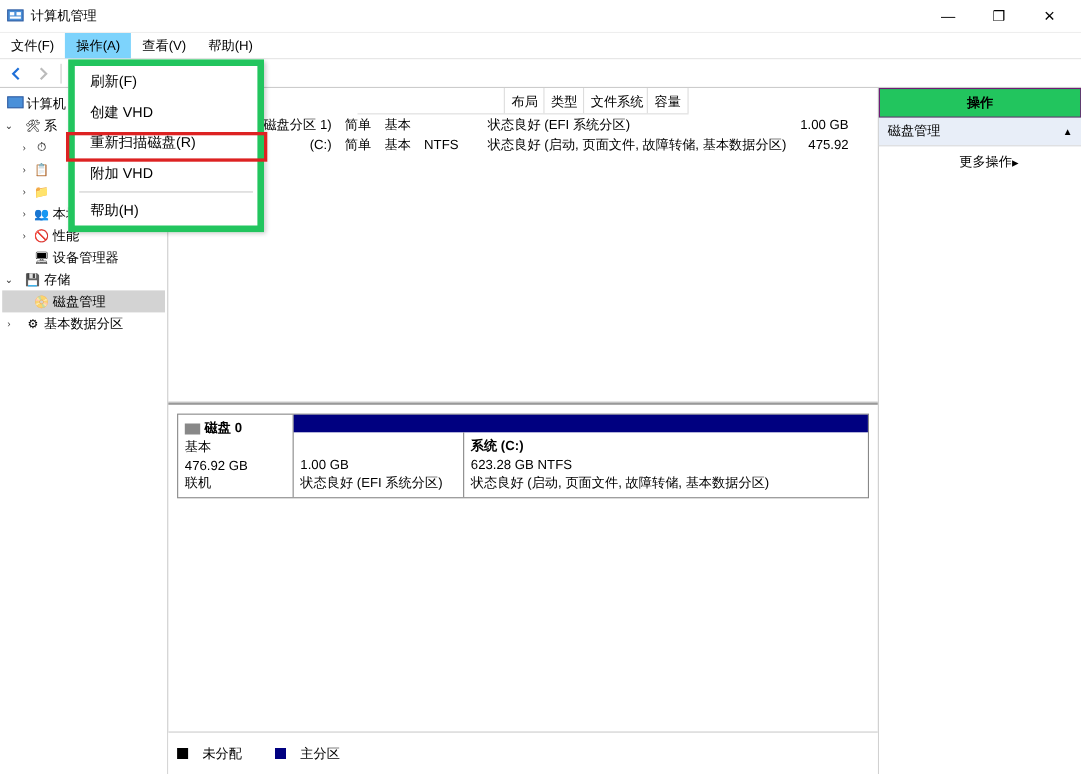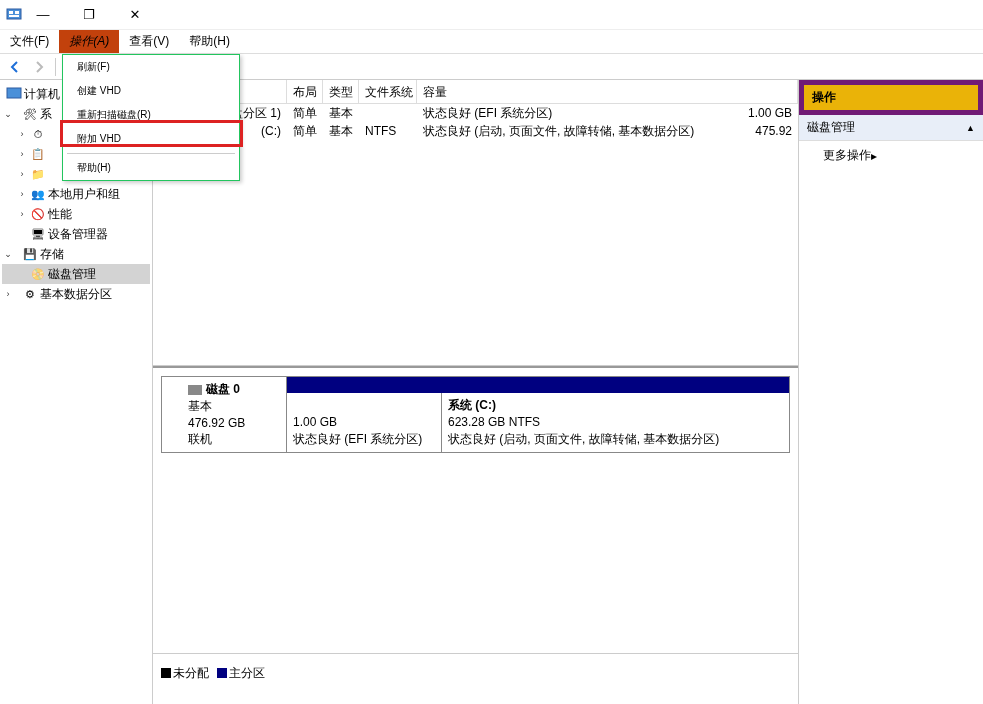--- a/index.html
+++ b/index.html
@@ -6,84 +6,85 @@
 body { background: #fff; width: 983px; height: 704px; overflow: hidden; position: relative; }
 
 .titlebar { height: 30px; display: flex; align-items: center; padding: 0 6px; background: #fff; border-bottom: 1px solid #eee; }
 .titlebar .app-icon { width: 16px; height: 16px; margin-right: 6px; }
 .titlebar .title { font-size: 12px; flex: 1; }
 .titlebar .win-controls { display: flex; gap: 16px; padding-right: 8px; }
 .titlebar .win-controls span { width: 30px; text-align: center; font-size: 13px; cursor: default; }
 
 .menubar { height: 24px; display: flex; align-items: stretch; background: #fff; border-bottom: 1px solid #ddd; font-size: 12px; }
 .menubar > div { padding: 4px 10px; display: flex; align-items: center; }
-.menubar .active { background: #c2410c; font-style: italic; }
+.menubar .active { background: #7dd3fc; }
 
 .toolbar { height: 26px; background: #fff; border-bottom: 1px solid #ccc; display: flex; align-items: center; padding: 0 4px; gap: 2px; }
 .toolbar .tb-btn { width: 22px; height: 22px; display: flex; align-items: center; justify-content: center; border: 1px solid transparent; font-size: 14px; }
 .toolbar .sep { width: 1px; height: 18px; background: #ccc; margin: 0 3px; }
 
 .content { display: flex; height: calc(100% - 30px - 24px - 26px); }
 
 .tree { width: 153px; border-right: 1px solid #ccc; font-size: 12px; padding: 4px 2px; overflow: hidden; position: relative; }
 .tree .row { display: flex; align-items: center; height: 20px; white-space: nowrap; }
 .tree .row.sel { background: #d3d3d3; }
 .tree .tw { width: 12px; text-align: center; font-size: 9px; color: #333; }
 .tree .spacer { display: inline-block; }
 .tree .ticon { width: 16px; height: 16px; margin: 0 2px; display: inline-flex; align-items: center; justify-content: center; font-size: 11px; }
 
 .mid { flex: 1; display: flex; flex-direction: column; border-right: 1px solid #ccc; }
-.grid { height: 286px; border-bottom: 1px solid #ccc; overflow: hidden; display: flex; flex-direction: column; }
+.grid { height: 286px; border-bottom: 1px solid #ccc; overflow: hidden; display: flex; flex-direction: column; align-items: center; }
 .grid-head { display: flex; background: #fff; font-size: 12px; border-bottom: 1px solid #ddd; height: 24px; }
 .grid-head .col { padding: 4px 6px; border-right: 1px solid #ddd; white-space: nowrap; overflow: hidden; }
 .grid-body { font-size: 12px; }
 .grid-body .row { display: flex; height: 18px; align-items: center; }
 .grid-body .cell { padding: 0 6px; white-space: nowrap; overflow: hidden; }
 
 .diagram { flex: 1; padding: 8px; display: flex; flex-direction: column; border-top: 2px solid #999; position: relative; }
-.disk-row { display: flex; border: 1px solid #888; margin-bottom: 6px; padding-left: 20px; }
+.disk-row { display: flex; border: 1px solid #888; margin-bottom: 6px; }
 .disk-info { width: 105px; border-right: 1px solid #888; font-size: 12px; padding: 4px 6px; line-height: 1.4; }
 .disk-info .ico { width: 14px; height: 10px; background: #888; display: inline-block; margin-right: 4px; vertical-align: middle; }
 .disk-parts { flex: 1; display: flex; flex-direction: column; }
 .part-head-strip { height: 16px; background: #000080; }
 .part-body-strip { flex: 1; display: flex; }
 .part-cell { border-right: 1px solid #888; padding: 4px 6px; font-size: 12px; line-height: 1.4; }
 .part-cell:last-child { border-right: none; }
 
-.legend { position: absolute; bottom: 12px; left: 0; right: 0; height: 39px; border-top: 1px solid #ccc; display: flex; align-items: center; padding: 0 8px; font-size: 12px; gap: 0; background: #fff; }
+.legend { position: absolute; bottom: 0; left: 0; right: 0; height: 39px; border-top: 1px solid #ccc; display: flex; align-items: center; padding: 0 8px; font-size: 12px; gap: 11px; background: #fff; }
 .legend .sq { width: 10px; height: 10px; display: inline-block; margin-right: 2px; }
 .legend .unalloc { background: #000; }
 .legend .prim { background: #000080; }
 
 .actions { width: 184px; font-size: 12px; }
-.actions .ahead { background: #eab308; border: 5px solid #701a75; padding: 4px 8px; font-weight: bold; }
+.actions .ahead { background: #22c55e; border: 1px solid #701a75; padding: 4px 8px; font-weight: bold; text-align: center; }
 .actions .asection { background: #e8eef8; padding: 4px 8px; border-bottom: 1px solid #ddd; display: flex; justify-content: space-between; align-items: center; }
 .actions .asection .carrot { font-size: 9px; }
-.actions .arow { padding: 6px 8px 6px 24px; display: flex; justify-content: flex-start; align-items: center; }
-
-
-.dropdown { position: absolute; top: 54px; left: 62px; width: 178px; background: #fff; border: 1px solid #22c55e; box-shadow: 2px 2px 4px rgba(0,0,0,0.2); font-size: 10px; z-index: 10; }
+.actions .arow { padding: 6px 8px 6px 24px; display: flex; justify-content: center; align-items: center; }
+
+
+.dropdown { position: absolute; top: 54px; left: 62px; width: 178px; background: #fff; border: 6px solid #22c55e; box-shadow: 2px 2px 4px rgba(0,0,0,0.2); font-size: 13px; z-index: 10; }
 .dropdown .ditem { padding: 5px 14px; }
 .dropdown .dsep { height: 1px; background: #ccc; margin: 2px 4px; }
 .highlight-box { position: absolute; top: 120px; left: 60px; width: 183px; height: 27px; border: 3px solid #d22; z-index: 11; pointer-events: none; }
 
 svg.ico16 { width: 16px; height: 16px; }
 </style>
 </head>
 <body>
 
 <div class="titlebar">
   <span class="app-icon">
     <svg class="ico16" viewBox="0 0 16 16">
         <rect x="1" y="2" width="14" height="10" fill="#4a90d9" stroke="#2c5aa0"></rect>
         <rect x="3" y="4" width="4" height="3" fill="#fff"></rect>
         <rect x="9" y="4" width="4" height="3" fill="#fff"></rect>
         <rect x="3" y="8" width="10" height="2" fill="#fff"></rect>
       </svg>
   </span>
+  <span class="title">计算机管理</span>
   <div class="win-controls">
     <span>—</span>
     <span>❐</span>
     <span>✕</span>
   </div>
 </div>
 
 <div class="menubar">
   <div>文件(F)</div>
   <div class="active">操作(A)</div>

